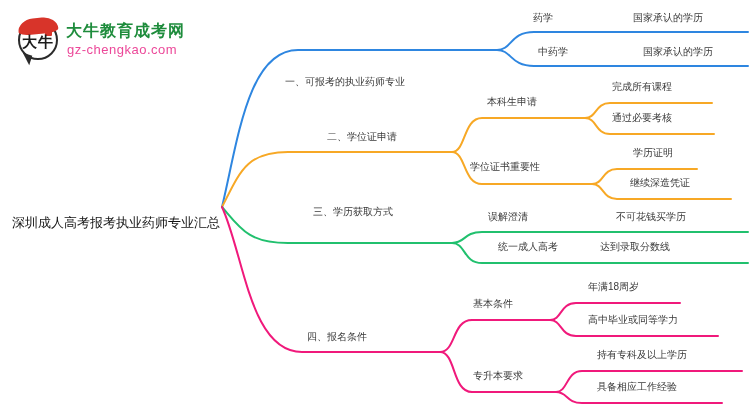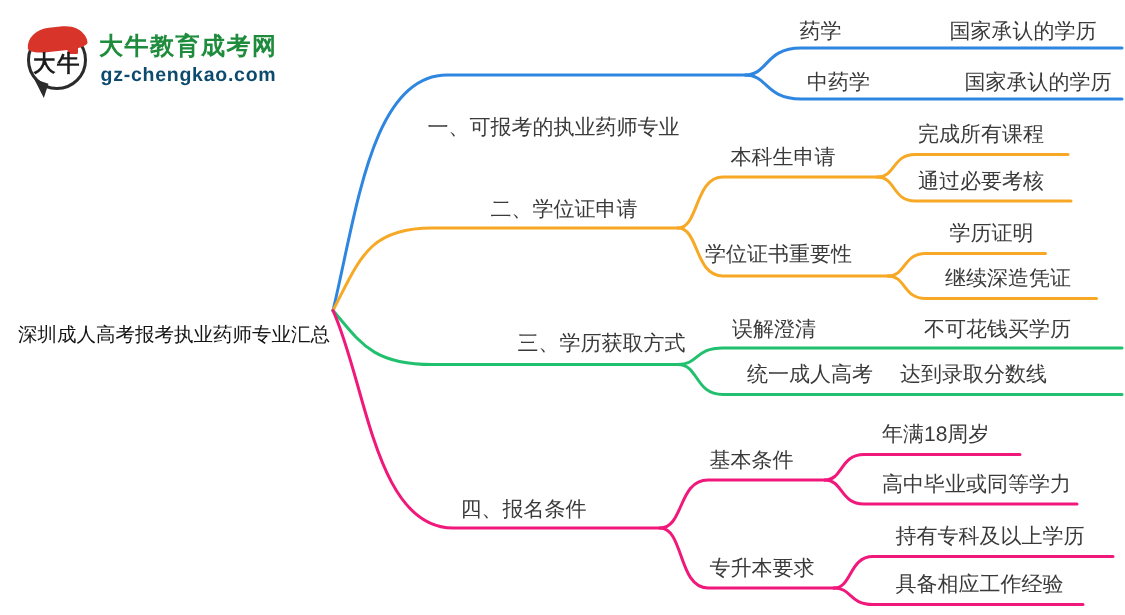--- a/index.html
+++ b/index.html
@@ -1,21 +1,21 @@
 <!DOCTYPE html>
 <html><head>
 <meta charset="utf-8">
 <style>
   html,body{margin:0;padding:0;background:#fff;}
   #stage{
     position:relative;width:750px;height:410px;background:#ffffff;overflow:hidden;
     font-family:"Liberation Sans","DejaVu Sans",sans-serif;
   }
   .lbl{
-    position:absolute;white-space:nowrap;color:#3a3a3a;font-size:14px;line-height:1.15;
+    position:absolute;white-space:nowrap;color:#3a3a3a;font-size:10px;line-height:1.15;
   }
   .root-lbl{color:#141414;font-size:13px;font-weight:500;}
   svg{position:absolute;left:0;top:0;}
   
   #logo{position:absolute;left:12px;top:16px;width:210px;height:50px;}
   #logo-badge{
     position:absolute;left:6px;top:4px;width:40px;height:40px;border:2px solid #2b2b2b;
     border-radius:50%;background:#fff;box-sizing:border-box;
   }
   #logo-badge .hat{
@@ -27,21 +27,21 @@
   }
   #logo-badge .badge-txt{
     position:absolute;left:0;right:0;top:11px;text-align:center;font-weight:bold;
     font-size:15px;color:#1c1c1c;font-family:"DejaVu Serif","Liberation Serif",serif;letter-spacing:1px;
   }
   #logo-badge .tail{
     position:absolute;left:1px;bottom:-6px;width:0;height:0;
     border-left:10px solid transparent;border-top:10px solid #2b2b2b;transform:rotate(18deg);
   }
   #logo-title{position:absolute;left:54px;top:5px;font-size:16px;font-weight:bold;color:#1e8c3c;letter-spacing:1px;}
-  #logo-domain{position:absolute;left:55px;top:26px;font-size:13px;font-weight:bold;color:#0c4a6e;letter-spacing:.5px;}
+  #logo-domain{position:absolute;left:55px;top:26px;font-size:13px;font-weight:normal;color:#ec4899;letter-spacing:.5px;}
 </style>
 </head>
 <body>
 
 <div id="stage">
 
   <div id="logo">
     <div id="logo-badge">
       <div class="hat"></div>
       <div class="seal"></div>
@@ -92,21 +92,21 @@
   <div class="lbl" style="left:643px;top:46px;">国家承认的学历</div>
 
   <div class="lbl" style="left:327px;top:131px;">二、学位证申请</div>
   <div class="lbl" style="left:487px;top:96px;">本科生申请</div>
   <div class="lbl" style="left:612px;top:81px;">完成所有课程</div>
   <div class="lbl" style="left:612px;top:112px;">通过必要考核</div>
   <div class="lbl" style="left:470px;top:161px;">学位证书重要性</div>
   <div class="lbl" style="left:633px;top:147px;">学历证明</div>
   <div class="lbl" style="left:630px;top:177px;">继续深造凭证</div>
 
-  <div class="lbl" style="left:313px;top:220px;margin-left:32px;">三、学历获取方式</div>
+  <div class="lbl" style="left:313px;top:206px;">三、学历获取方式</div>
   <div class="lbl" style="left:488px;top:211px;">误解澄清</div>
   <div class="lbl" style="left:616px;top:211px;">不可花钱买学历</div>
   <div class="lbl" style="left:498px;top:241px;">统一成人高考</div>
   <div class="lbl" style="left:307px;top:331px;">四、报名条件</div>
 
   <div class="lbl" style="left:600px;top:241px;">达到录取分数线</div>
   <div class="lbl" style="left:473px;top:298px;">基本条件</div>
   <div class="lbl" style="left:588px;top:281px;">年满18周岁</div>
   <div class="lbl" style="left:588px;top:314px;text-align:center;">高中毕业或同等学力</div>
   <div class="lbl" style="left:473px;top:370px;">专升本要求</div>

